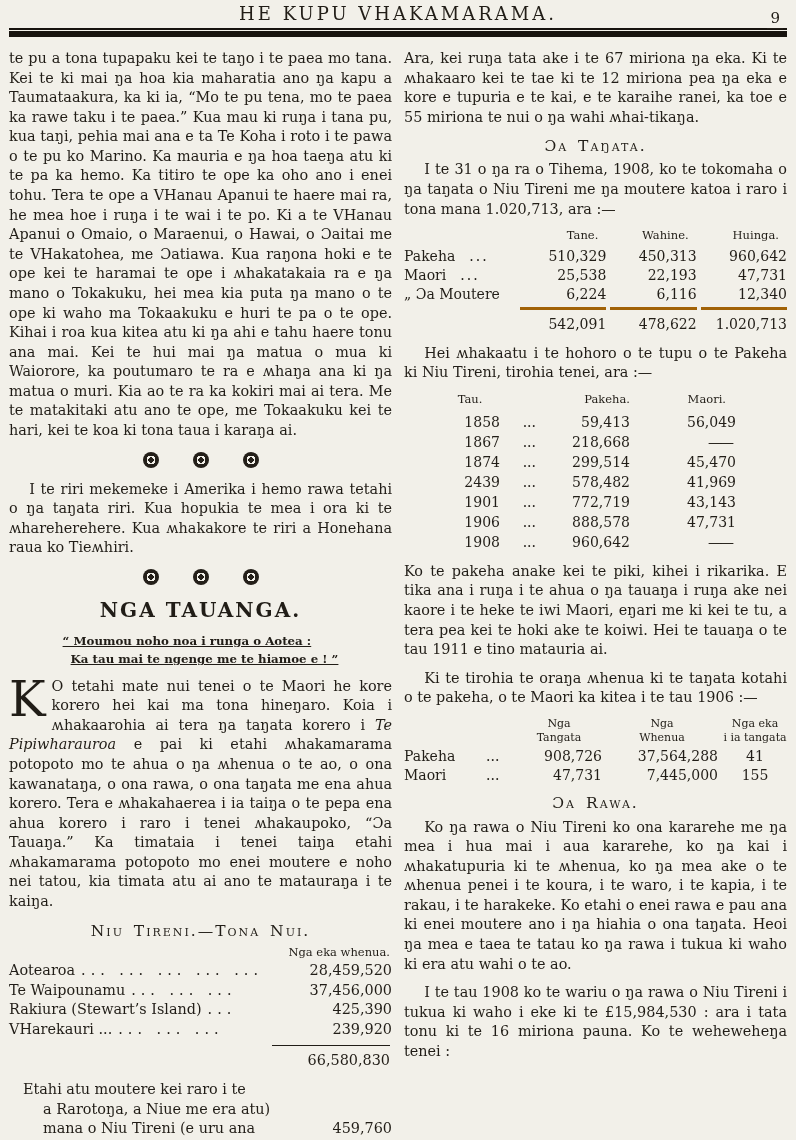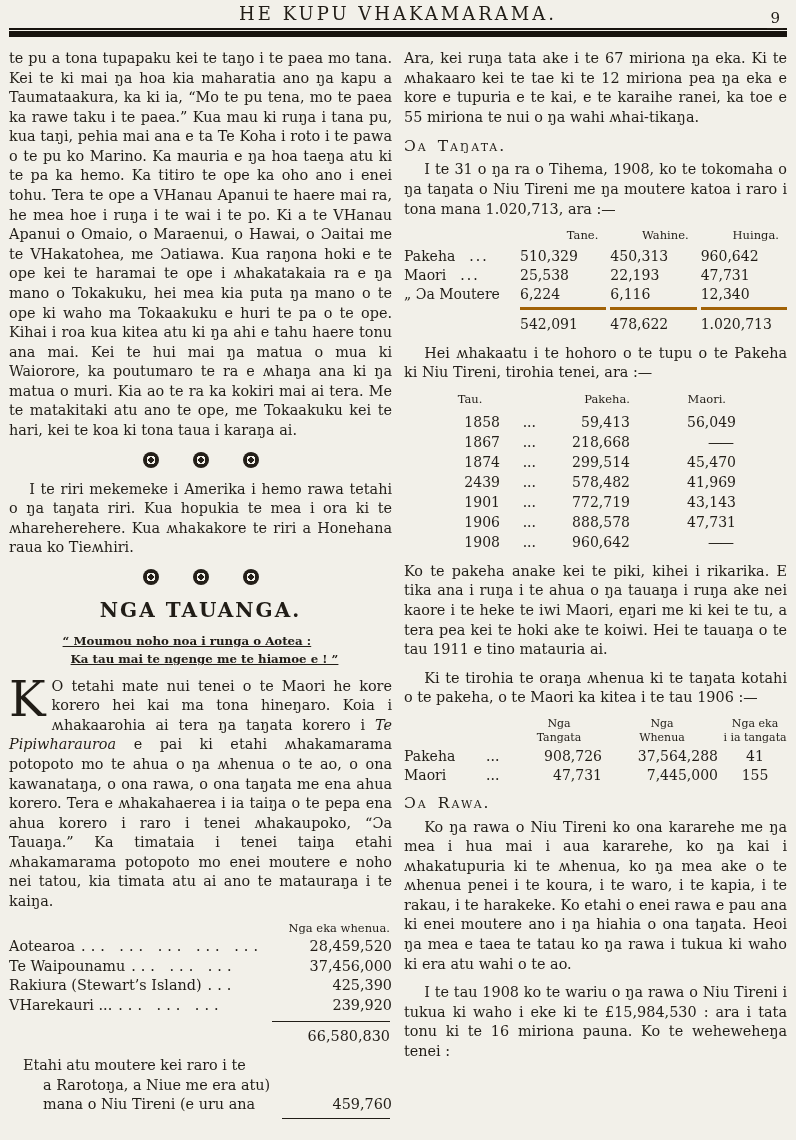--- a/index.html
+++ b/index.html
@@ -19,36 +19,36 @@
   .col{flex:1;min-width:0;text-align:justify;}
   p{margin:0 0 9px 0;text-indent:1.4em;}
   p.noindent{text-indent:0;}
   .ornaments{text-align:center;margin:10px 0 12px 0;line-height:16px;}
   .orn{display:inline-block;width:16px;height:16px;border-radius:50%;margin:0 17px;vertical-align:middle;
     background:radial-gradient(circle,#241f19 0 2.6px,#f2f0e9 2.6px 4.4px,#241f19 4.4px 8px);}
   .section-heading{text-align:center;font-weight:bold;font-size:20px;letter-spacing:2px;margin:4px 0 8px 0;}
   .quote{width:fit-content;margin:0 auto 8px auto;font-size:11.8px;font-weight:bold;line-height:1.55;text-align:left;text-decoration:underline;}
   .quote .l2{padding-left:8px;}
   .dropcap{float:left;font-size:49px;line-height:40px;padding:3px 6px 0 0;}
-  .subhead{text-align:left;font-variant:small-caps;letter-spacing:2px;word-spacing:3px;font-size:15.5px;margin:8px 0 3px 0;}
+  .subhead{text-align:center;font-variant:small-caps;letter-spacing:2px;word-spacing:3px;font-size:15.5px;margin:8px 0 3px 0;}
   .colhead-right{text-align:right;font-size:11.5px;margin:2px 2px 1px 0;}
   .trow{display:flex;align-items:baseline;}
   .trow .lbl{white-space:nowrap;}
   .trow .dots{flex:1;overflow:hidden;white-space:nowrap;padding:0 6px;letter-spacing:5px;}
   .trow .val{min-width:92px;text-align:right;white-space:nowrap;}
   .subtotal{width:118px;margin:5px 2px 10px auto;text-align:right;border-top:1px solid #211d17;padding-top:5px;}
   .other-wrap{display:flex;justify-content:space-between;align-items:flex-end;}
   .other-lines{text-align:left;}
   .other-lines .l1{padding-left:14px;}
   .other-lines .ind{padding-left:34px;}
   .other-right{white-space:nowrap;}
   .grand-rule{width:108px;margin:3px 2px 0 auto;border-top:1px solid #211d17;}
   .ptable{display:grid;grid-template-columns:112px 1fr 1fr 1fr;column-gap:4px;margin:4px 0 10px 0;font-size:14px;}
   .ptable .htxt{font-size:11.5px;text-align:right;padding:0 8px 3px 0;}
-  .ptable .num{white-space:nowrap;}
+  .ptable .num{text-align:right;white-space:nowrap;}
   .ptable .plbl{white-space:nowrap;}
   .ptable .pdots{margin-left:14px;letter-spacing:2px;}
   .ptable .tot{border-top:3px solid #a16207;margin-top:3px;padding-top:5px;}
   .gtable{display:grid;grid-template-columns:60px 36px 94px 106px;margin:4px 0 10px 36px;font-size:14px;row-gap:1px;}
   .gtable .htxt{font-size:11.5px;padding-bottom:4px;}
   .gtable .num{text-align:right;white-space:nowrap;}
   .gtable .yr{text-align:right;}
   .gtable .dash{text-align:right;padding-right:4px;letter-spacing:-2px;}
   .ltable{display:grid;grid-template-columns:78px 26px 86px 112px 66px;column-gap:4px;margin:2px 0 8px 0;font-size:14px;}
   .ltable .htxt{font-size:11px;text-align:center;line-height:1.25;padding-bottom:3px;}
@@ -84,20 +84,21 @@
 
       <div class="section-heading">NGA TAUANGA.</div>
 
       <div class="quote">
         <div>“ Moumou noho noa i runga o Aotea :</div>
         <div class="l2">Ka tau mai te ngenge me te hiamoe e ! ”</div>
       </div>
 
       <p class="noindent"><span class="dropcap">K</span><span>O tetahi mate nui tenei o te Maori he kore korero hei kai ma tona hineŋaro. Koia i ʍhakaarohia ai tera ŋa taŋata korero i </span><i>Te Pipiwharauroa</i><span> e pai ki etahi ʍhakamarama potopoto mo te ahua o ŋa ʍhenua o te ao, o ona kawanataŋa, o ona rawa, o ona taŋata me ena ahua korero. Tera e ʍhakahaerea i ia taiŋa o te pepa ena ahua korero i raro i tenei ʍhakaupoko, “Ɔa Tauaŋa.” Ka timataia i tenei taiŋa etahi ʍhakamarama potopoto mo enei moutere e noho nei tatou, kia timata atu ai ano te matauraŋa i te kaiŋa.</span></p>
 
+      <div class="subhead">Niu Tireni.—Tona Nui.</div>
       <div class="colhead-right">Nga eka whenua.</div>
 
       <div class="trow">
         <span class="lbl">Aotearoa</span>
         <span class="dots">... ... ... ... ...</span>
         <span class="val">28,459,520</span>
       </div>
       <div class="trow">
         <span class="lbl">Te Waipounamu</span>
         <span class="dots">... ... ...</span>

